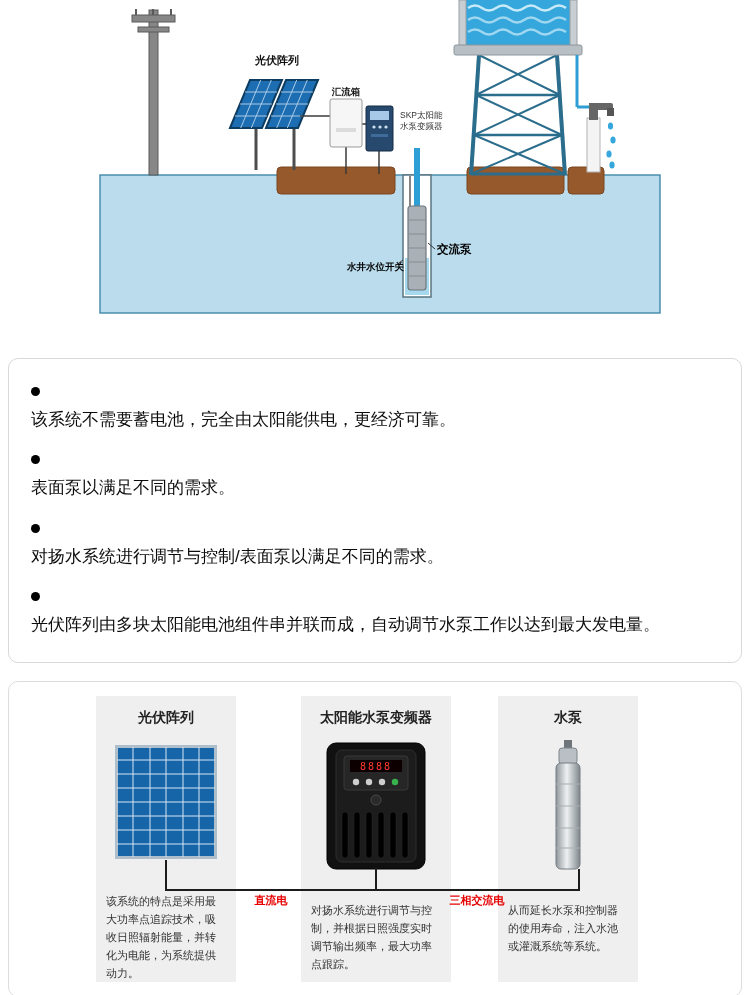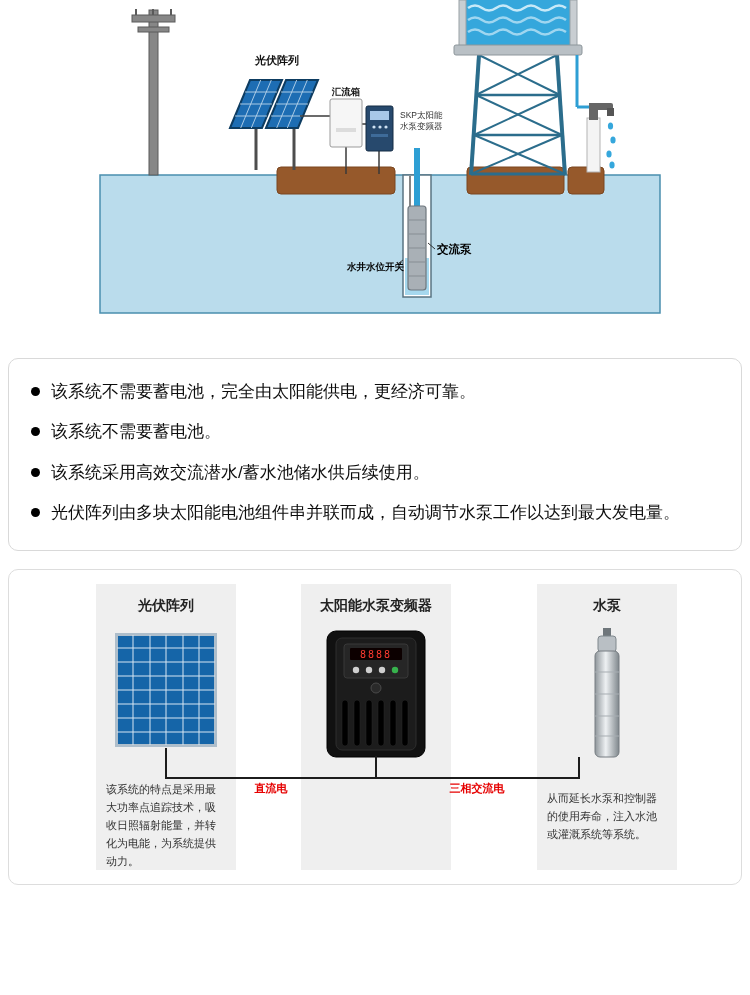--- a/index.html
+++ b/index.html
@@ -8,36 +8,36 @@
     font-family:"Liberation Sans","DejaVu Sans",sans-serif;color:#111;
   }
   .diagram-section{width:750px;height:348px;overflow:hidden;}
   .diagram-section svg{display:block;}
 
   .features-box{
     margin:10px 8px 0 8px;
     border:1px solid #d9d9d9;border-radius:10px;
     padding:20px 22px 10px 22px;
   }
-  .feature-item{display:flex;gap:11px;margin-bottom:14px;font-size:17px;line-height:1.55;font-weight:500;color:#0c0c0c;}
+  .feature-item{display:flex;gap:11px;margin-bottom:14px;font-size:17px;line-height:1.55;font-weight:500;color:#0c0c0c;flex-direction:column;}
   .feature-item .dot{flex:none;width:9px;height:9px;border-radius:50%;background:#000;margin-top:8px;}
 
   .components-box{
     position:relative;
     margin:18px 8px 12px 8px;
     border:1px solid #ddd;border-radius:10px;
     height:314px;
   }
   .card{
     position:absolute;top:14px;height:286px;background:#efefef;
     display:flex;flex-direction:column;align-items:center;
   }
   .card-1{left:87px;width:140px;}
   .card-2{left:292px;width:150px;}
-  .card-3{left:528px;width:140px;}
+  .card-3{left:489px;width:140px;}
   .card-title{margin-top:11px;font-size:14px;font-weight:600;color:#222;line-height:20px;}
   .card-img{height:140px;margin-top:9px;display:flex;align-items:center;justify-content:center;}
   .card-desc{margin-top:26px;font-size:11px;line-height:1.62;color:#333;padding:0 10px;text-align:left;}
   .wires{position:absolute;left:0;top:0;width:732px;height:312px;pointer-events:none;}
 </style>
 </head>
 <body>
 
 <div class="diagram-section">
 <svg width="750" height="348" viewBox="0 0 750 348" xmlns="http://www.w3.org/2000/svg">
@@ -160,25 +160,25 @@
 </svg>
 </div>
 
 <div class="features-box">
   <div class="feature-item">
     <span class="dot"></span>
     <span>该系统不需要蓄电池，完全由太阳能供电，更经济可靠。</span>
   </div>
   <div class="feature-item">
     <span class="dot"></span>
-    <span>该系统不需要蓄电池。</span>
-  </div>
-  <div class="feature-item">
-    <span class="dot"></span>
-    <span>该系统采用高效交流潜水/蓄水池储水供后续使用。</span>
+    <span>表面泵以满足不同的需求。</span>
+  </div>
+  <div class="feature-item">
+    <span class="dot"></span>
+    <span>对扬水系统进行调节与控制/表面泵以满足不同的需求。</span>
   </div>
   <div class="feature-item">
     <span class="dot"></span>
     <span>光伏阵列由多块太阳能电池组件串并联而成，自动调节水泵工作以达到最大发电量。</span>
   </div>
 </div>
 
 <div class="components-box">
 
   <div class="card card-1">
@@ -222,20 +222,21 @@
         <g fill="#000" stroke="#2b2b2b" stroke-width="0.5">
           <rect x="16" y="70" width="6" height="46" rx="3"></rect>
             <rect x="28" y="70" width="6" height="46" rx="3"></rect>
           <rect x="40" y="70" width="6" height="46" rx="3"></rect>
             <rect x="52" y="70" width="6" height="46" rx="3"></rect>
           <rect x="64" y="70" width="6" height="46" rx="3"></rect>
             <rect x="76" y="70" width="6" height="46" rx="3"></rect>
         </g>
       </svg>
     </div>
+    <div class="card-desc">对扬水系统进行调节与控制，并根据日照强度实时调节输出频率，最大功率点跟踪。</div>
   </div>
 
   <div class="card card-3">
     <div class="card-title">水泵</div>
     <div class="card-img">
       <svg width="36" height="132" xmlns="http://www.w3.org/2000/svg">
         <defs>
           <linearGradient id="steelg" x1="0" y1="0" x2="1" y2="0">
             <stop offset="0" stop-color="#8f969b"></stop>
               <stop offset="0.45" stop-color="#eef1f3"></stop>

